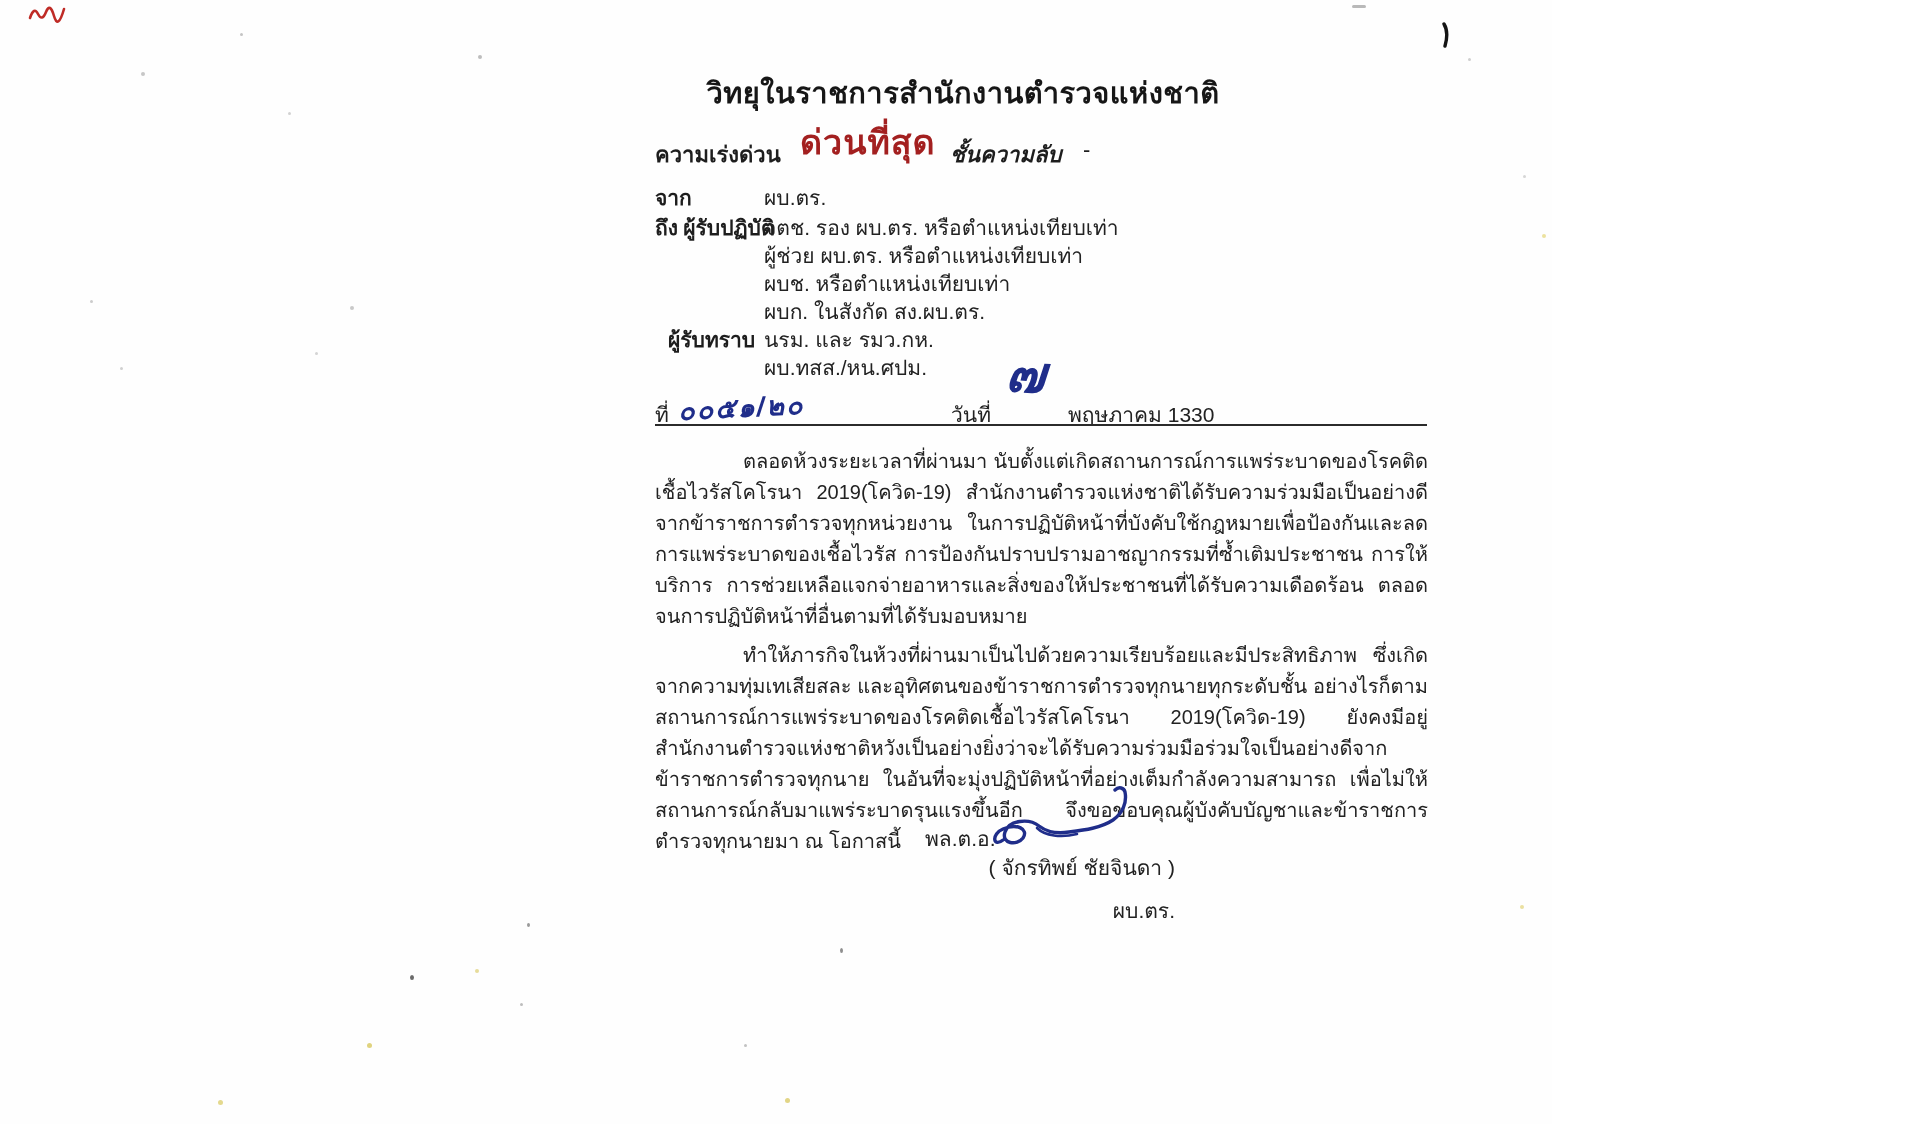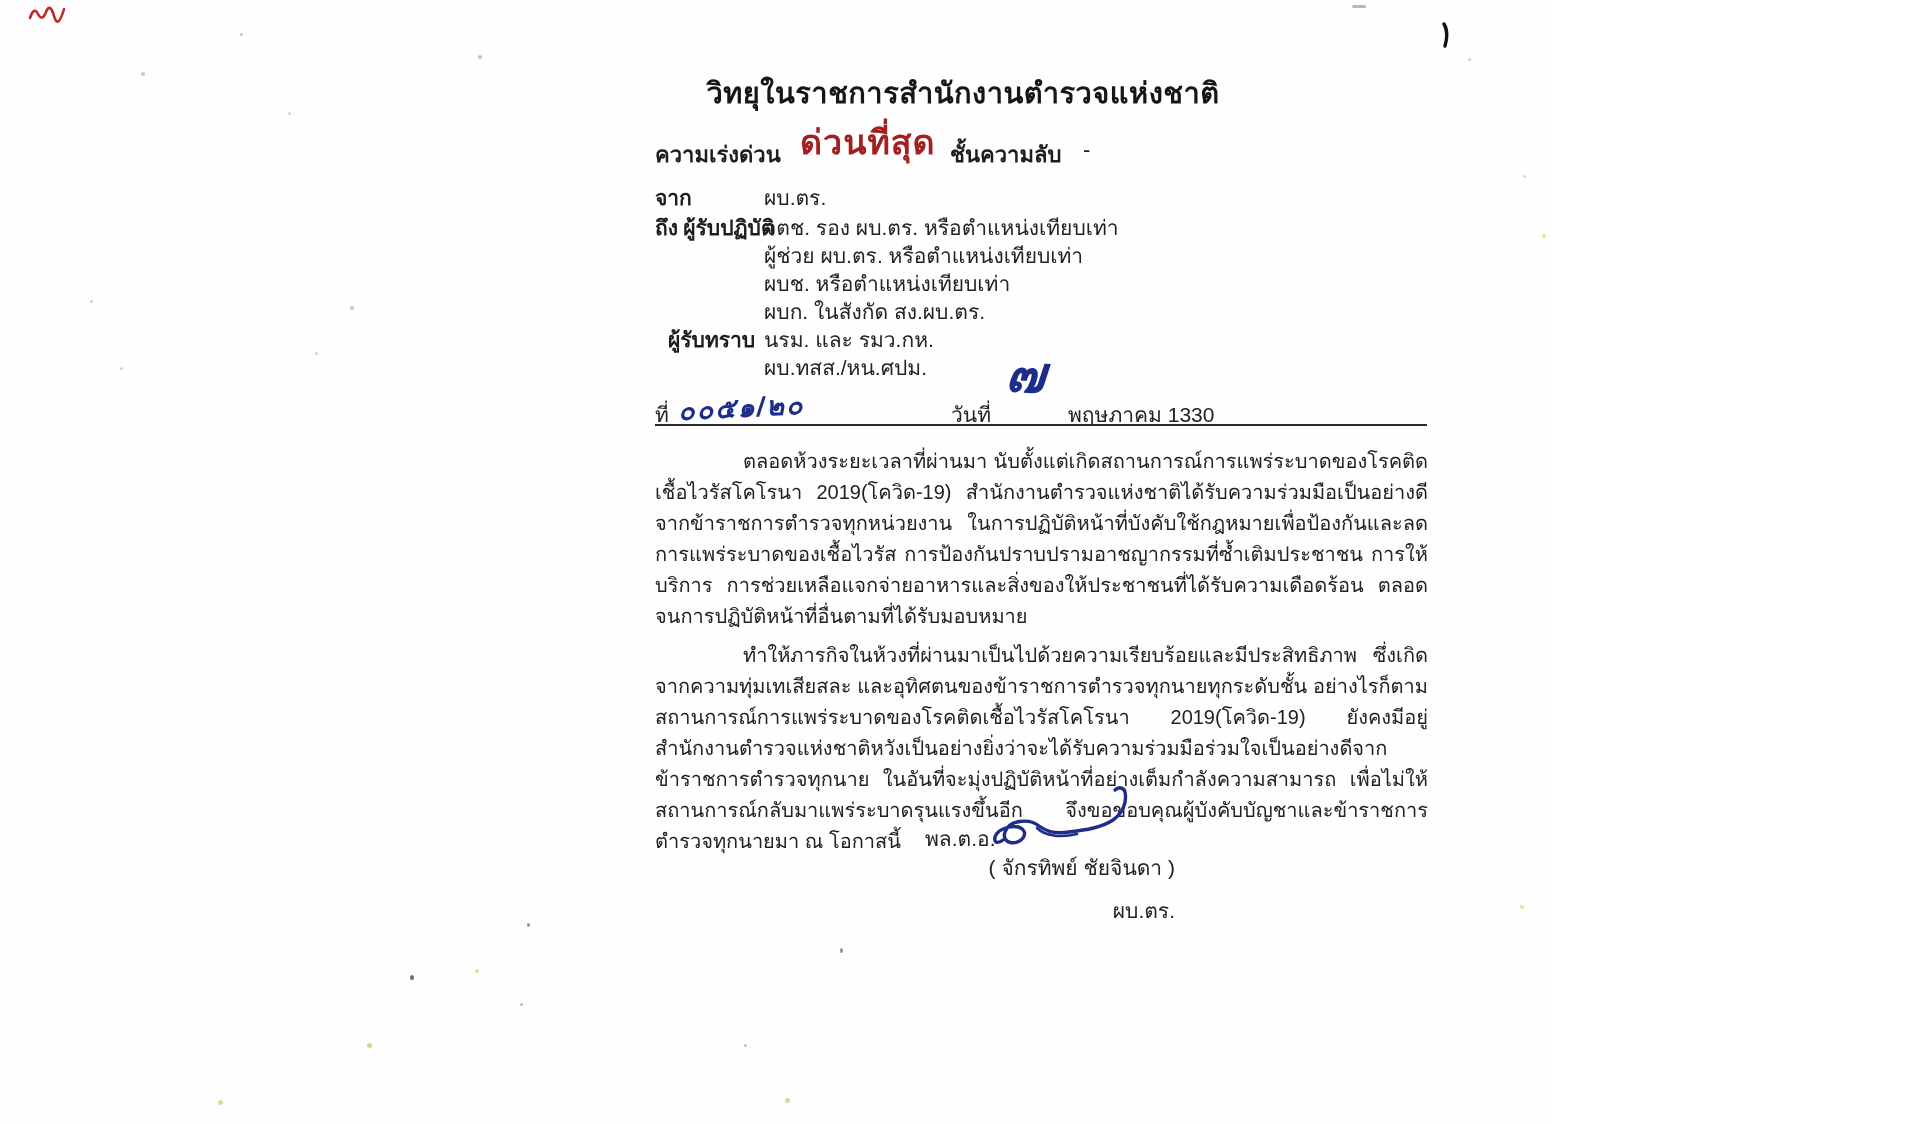--- a/index.html
+++ b/index.html
@@ -58,21 +58,21 @@
 </style>
 </head>
 <body>
 
 <div class="page">
 
   <div class="abs title">วิทยุในราชการสำนักงานตำรวจแห่งชาติ</div>
 
   <div class="abs lbl" style="left:655px;top:137px;">ความเร่งด่วน</div>
   <div class="abs urgent">ด่วนที่สุด</div>
-  <div class="abs lbl" style="left:950px;top:137px;">ชั้นความลับ</div>
+  <div class="abs lbl" style="left:950px;top:137px;font-style:italic;">ชั้นความลับ</div>
   <div class="abs lbl" style="left:1083px;top:137px;font-weight:400;">-</div>
 
   <div class="abs meta-lbl" style="left:655px;top:181px;">จาก</div>
   <div class="abs meta-val" style="left:764px;top:181px;">ผบ.ตร.</div>
 
   <div class="abs meta-lbl" style="left:655px;top:211px;">ถึง  ผู้รับปฏิบัติ</div>
   <div class="abs meta-val" style="left:764px;top:239px;">ผู้ช่วย ผบ.ตร. หรือตำแหน่งเทียบเท่า</div>
   <div class="abs meta-val" style="left:764px;top:211px;">จตช. รอง ผบ.ตร. หรือตำแหน่งเทียบเท่า</div>
   <div class="abs meta-val" style="left:764px;top:267px;">ผบช. หรือตำแหน่งเทียบเท่า</div>
   <div class="abs meta-val" style="left:764px;top:295px;">ผบก. ในสังกัด สง.ผบ.ตร.</div>

